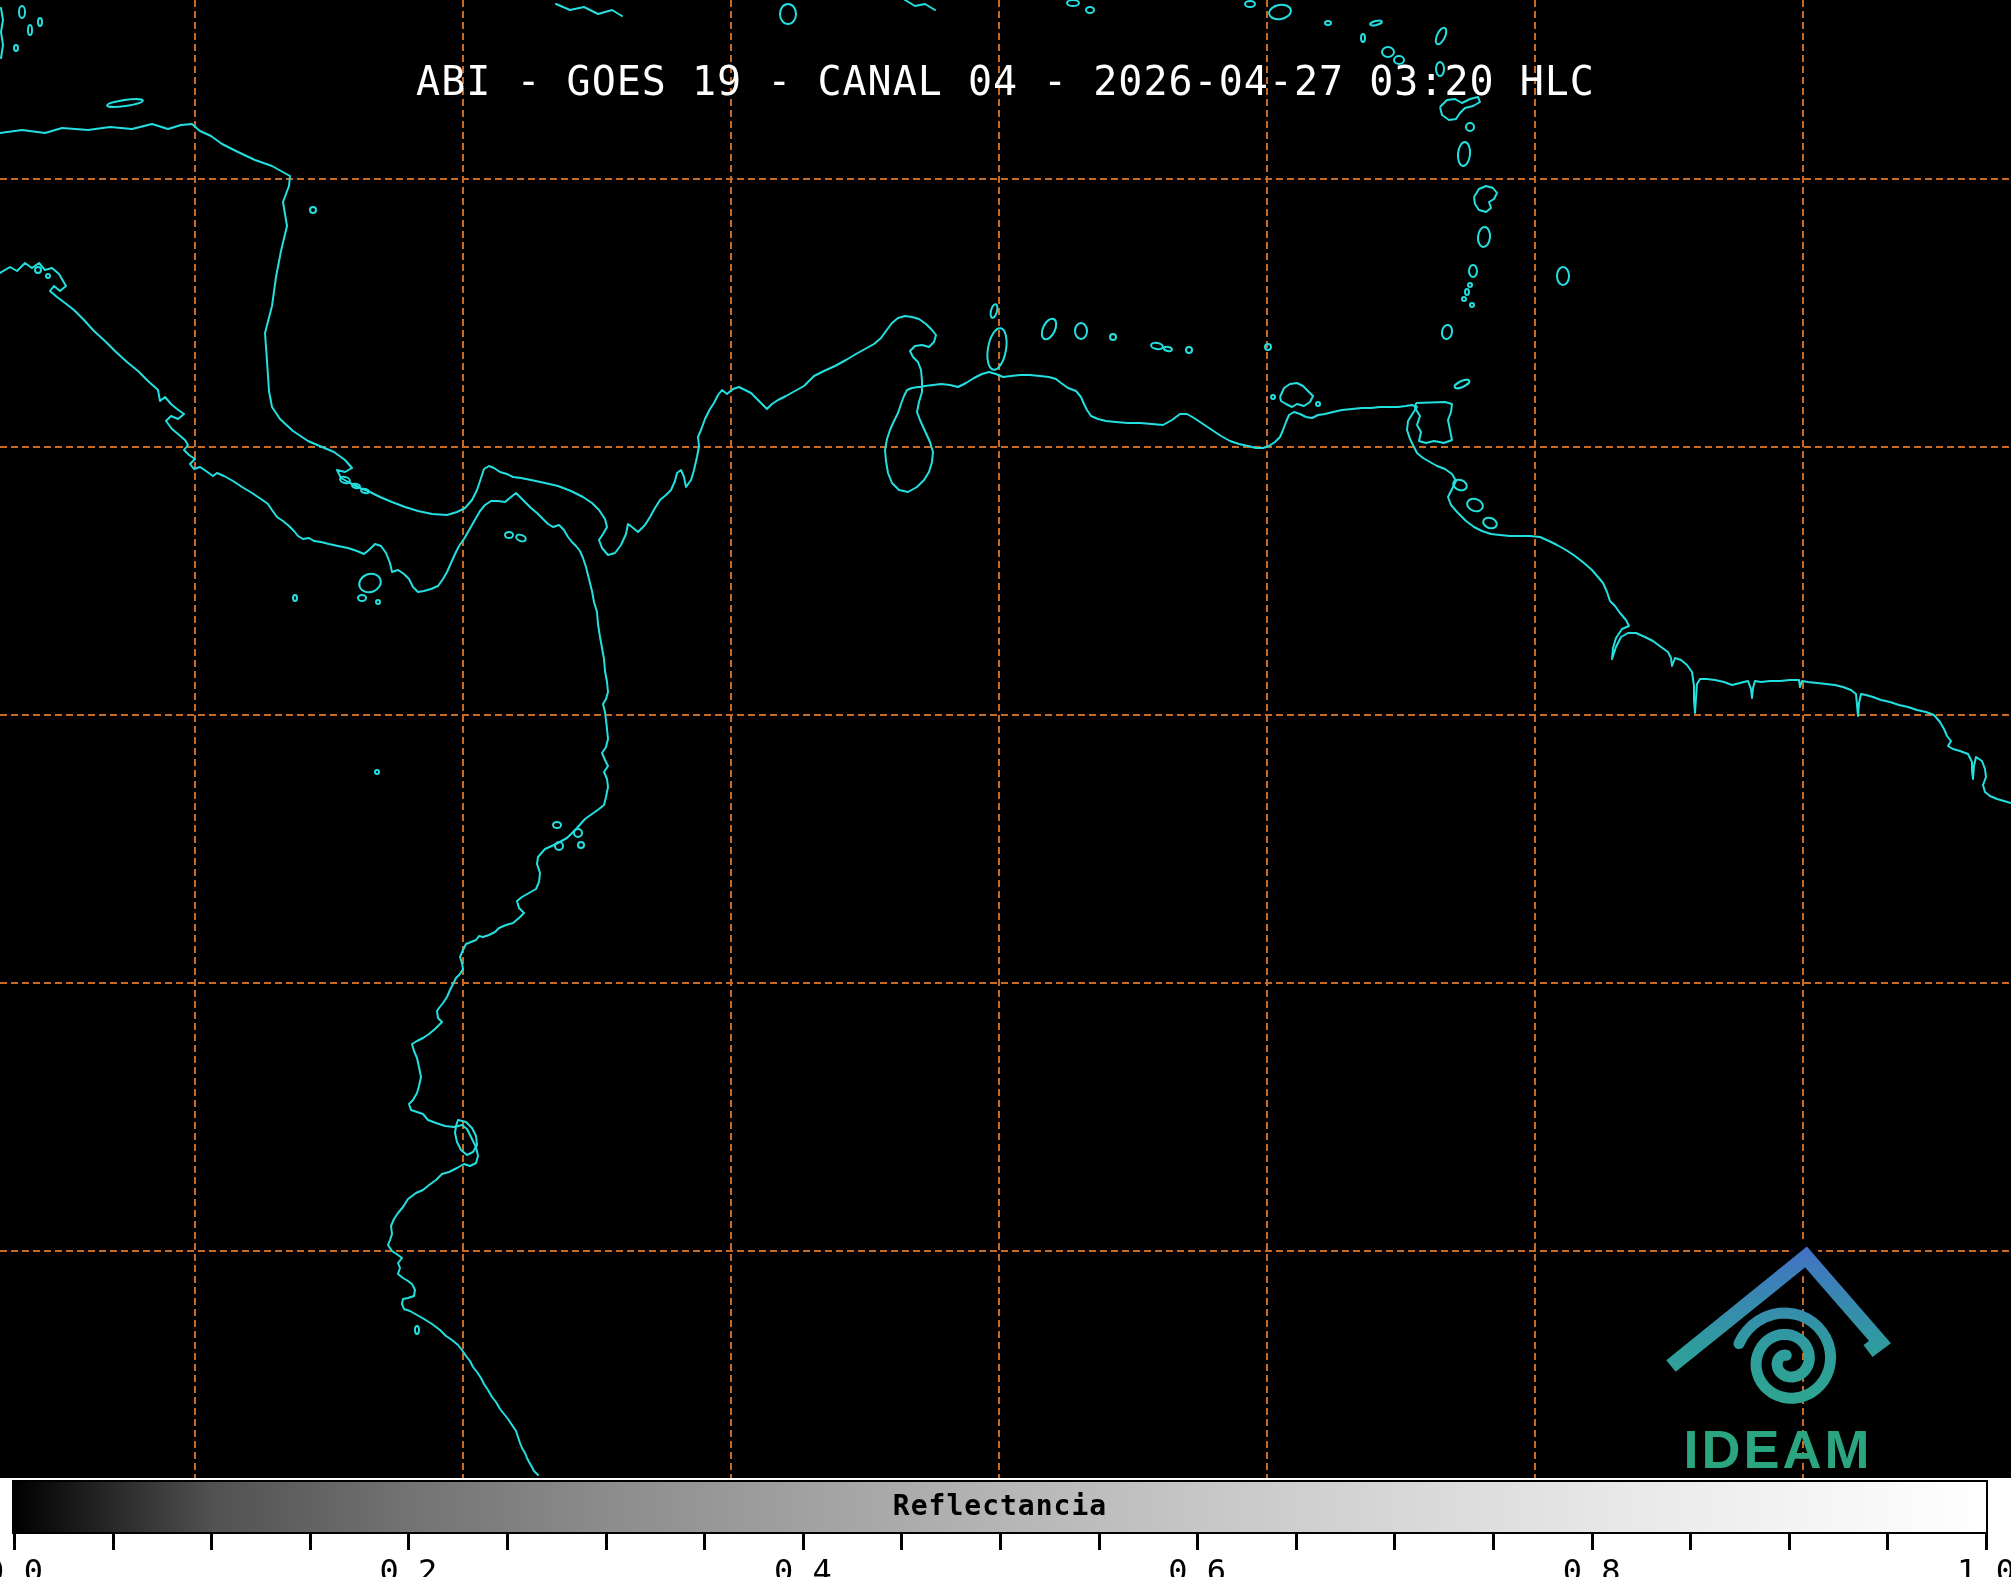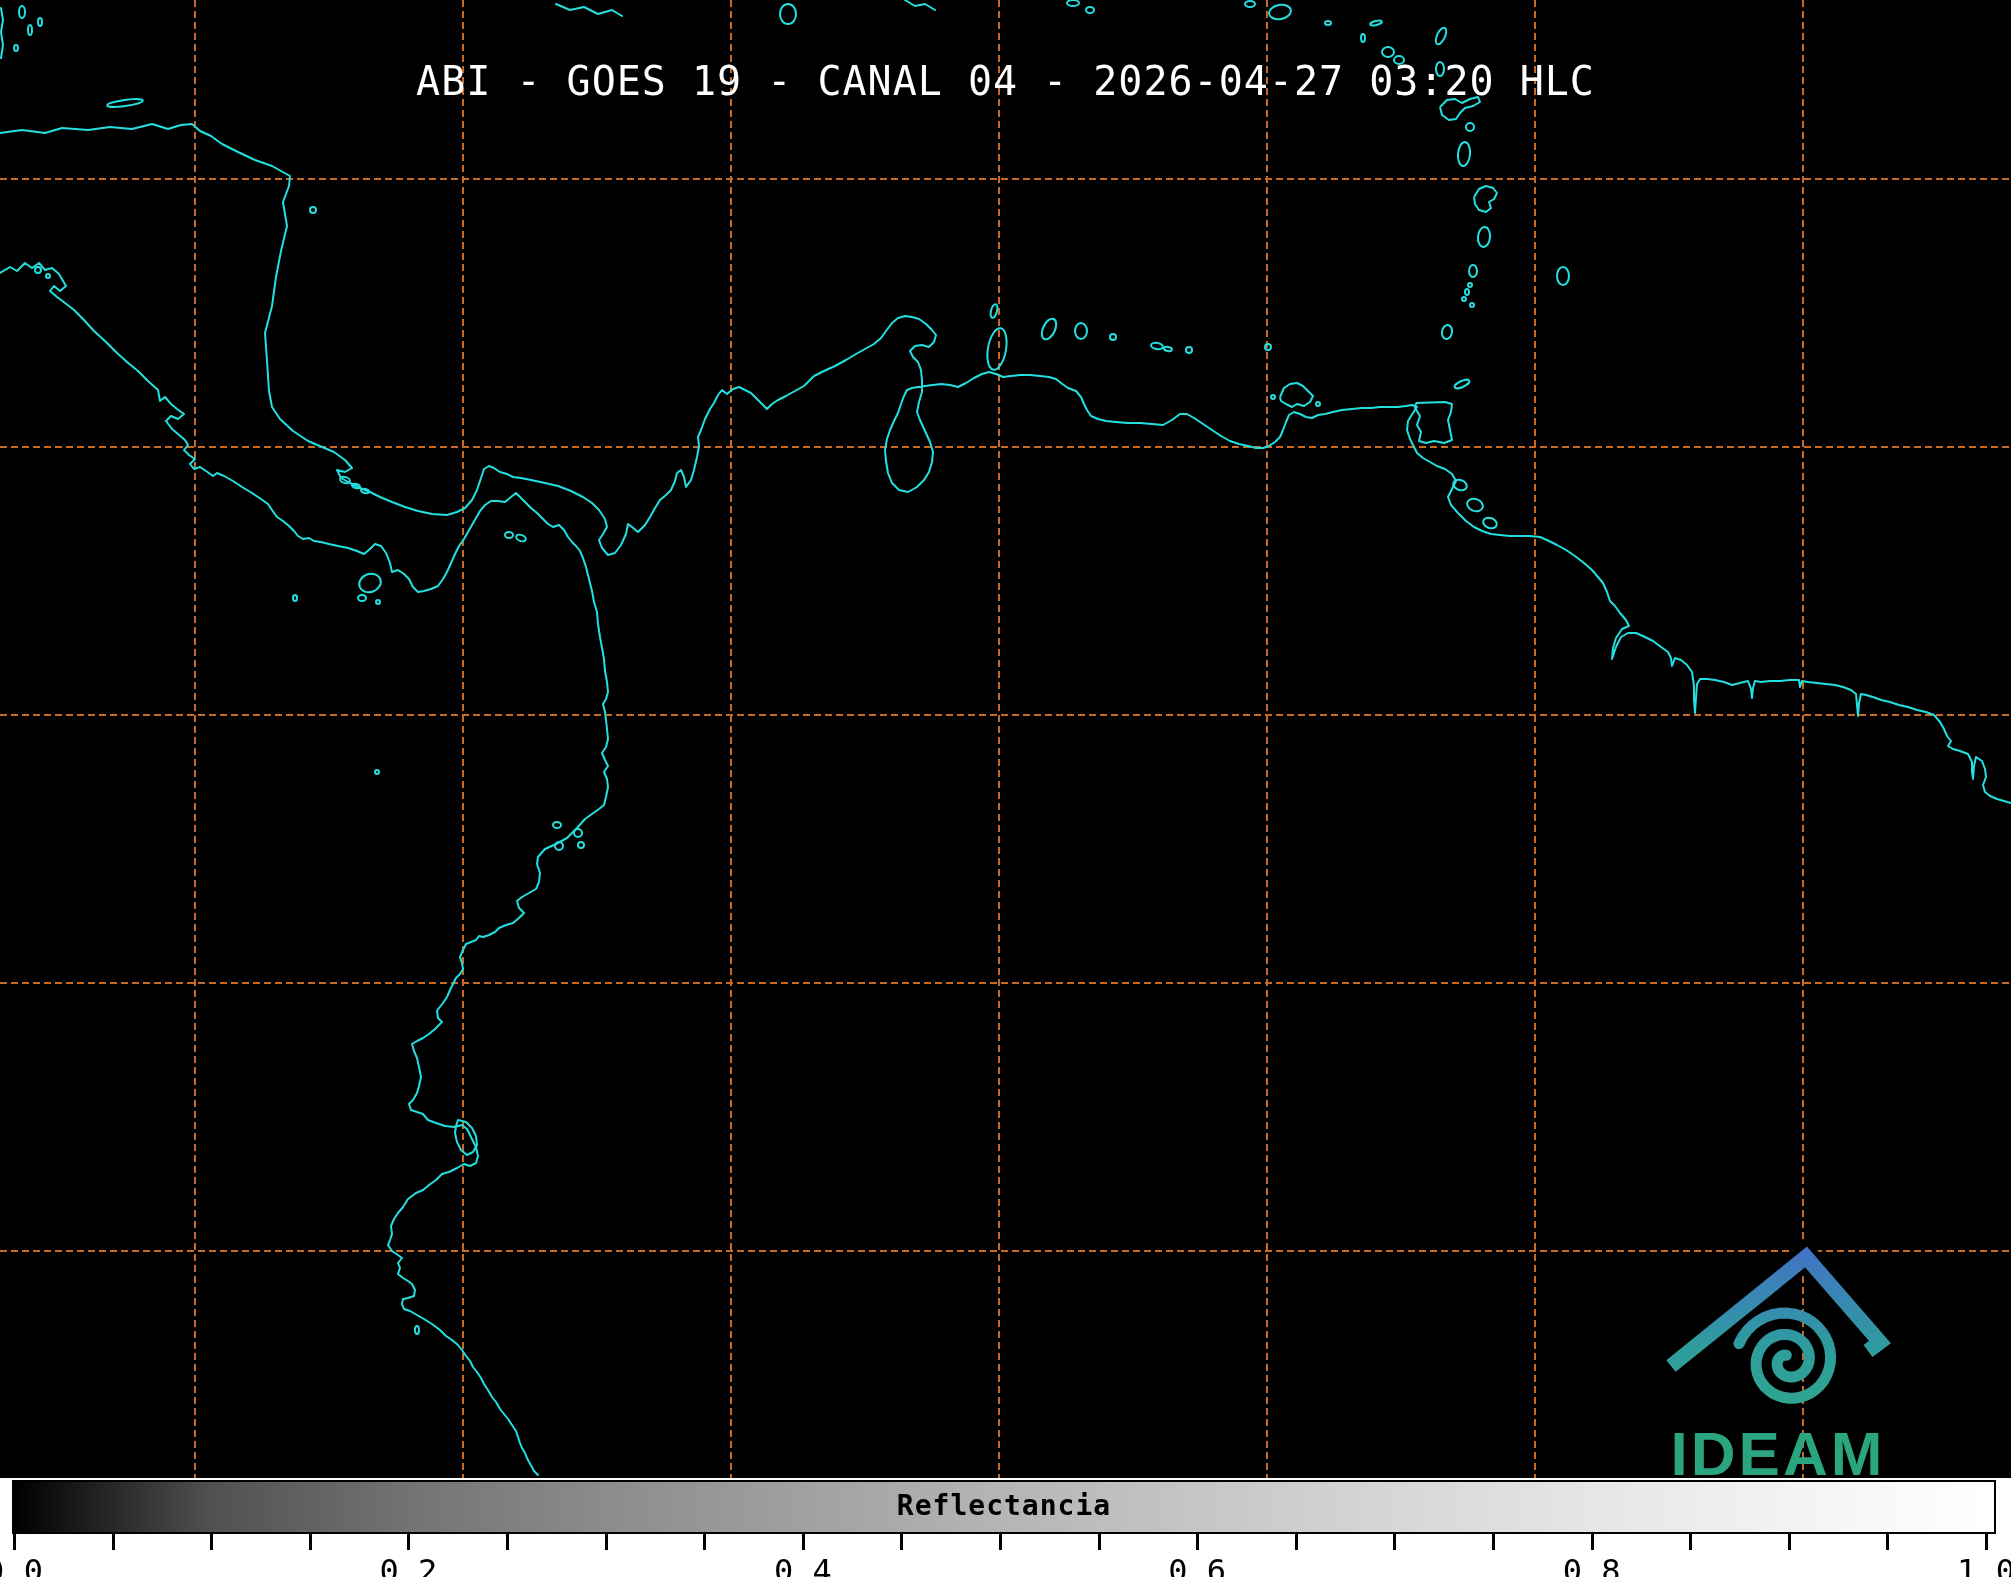--- a/index.html
+++ b/index.html
@@ -4,29 +4,29 @@
 <style>
   html,body{margin:0;padding:0;background:#000;}
   #screen{position:relative;width:2011px;height:1577px;overflow:hidden;background:#ffffff;
           font-family:"DejaVu Sans Mono",monospace;}
   #map-area{position:absolute;left:0;top:0;width:2011px;height:1478px;background:#000;}
   #map-svg{position:absolute;left:0;top:0;}
   #image-title{position:absolute;top:58px;left:50%;transform:translateX(-50%);
      color:#ffffff;font-size:40px;letter-spacing:1px;white-space:nowrap;z-index:5;}
   
   #cbar-strip{position:absolute;left:0;top:1478px;width:2011px;height:99px;background:#ffffff;}
-  #cbar-bar{position:absolute;left:12px;top:2px;width:1972px;height:50px;border:2px solid #000;padding-left:8px;}
+  #cbar-bar{position:absolute;left:12px;top:2px;width:1972px;height:50px;border:2px solid #000;}
   #cbar-label{position:absolute;left:50%;top:50%;transform:translate(-50%,-54%);
      font-weight:bold;font-size:28px;color:#000;letter-spacing:1px;white-space:nowrap;}
   .cbar-tick{position:absolute;top:56px;width:3px;height:16px;background:#000;}
   .cbar-ticklabel{position:absolute;top:74px;transform:translateX(-50%);
      font-size:32px;color:#000;white-space:nowrap;}
   
   #logo-text{position:absolute;left:1778px;top:1418px;transform:translateX(-50%);
-     font-family:"Liberation Sans",sans-serif;font-weight:bold;font-size:62px;
+     font-family:"Liberation Sans",sans-serif;font-weight:bold;font-size:54px;
      letter-spacing:3px;color:#2aa57f;z-index:6;}
 </style>
 </head>
 <body>
 
 <div id="screen">
 
   <div id="map-area">
     <svg id="map-svg" width="2011" height="1478" viewBox="0 0 2011 1478">
       <defs>

